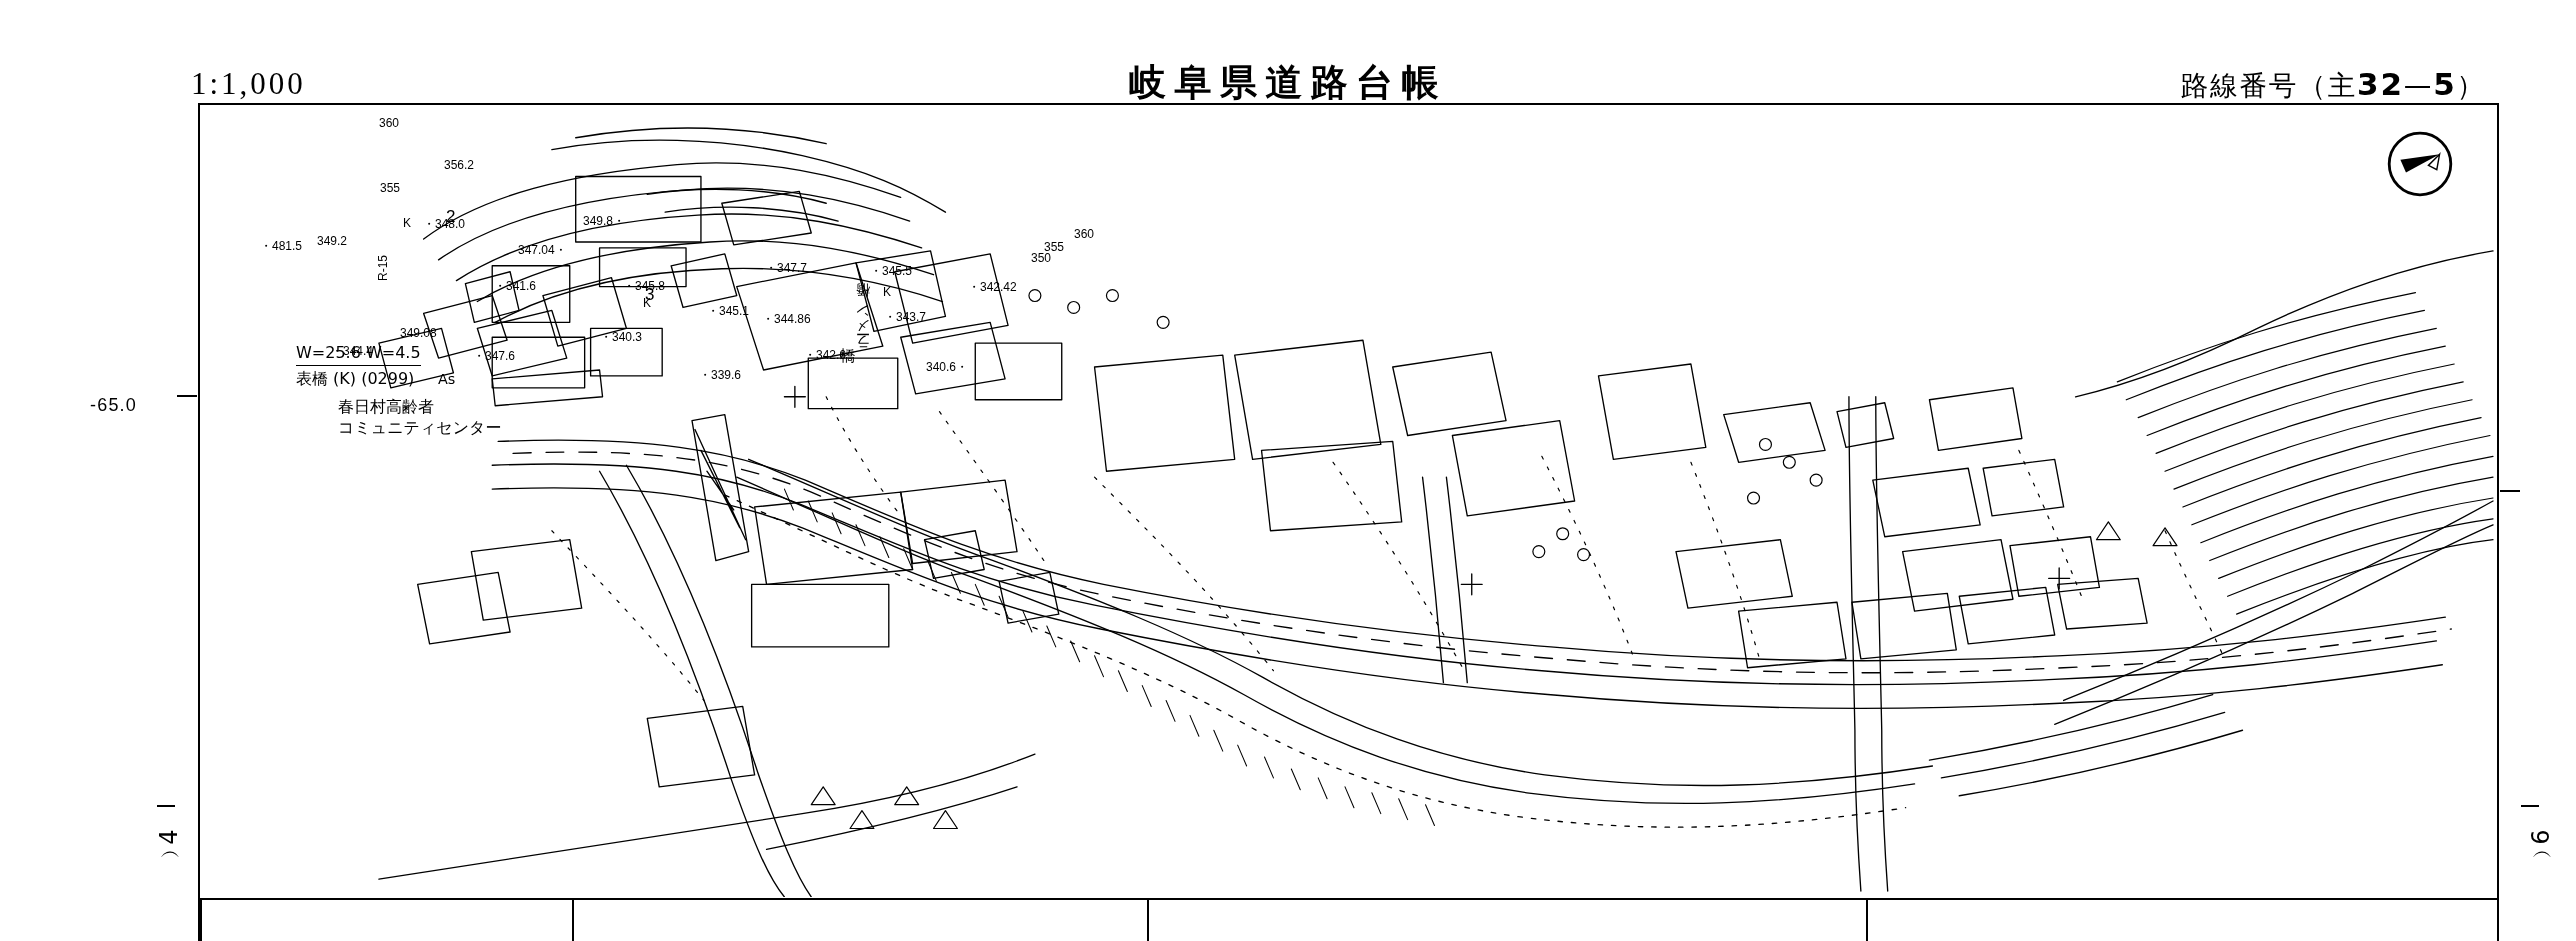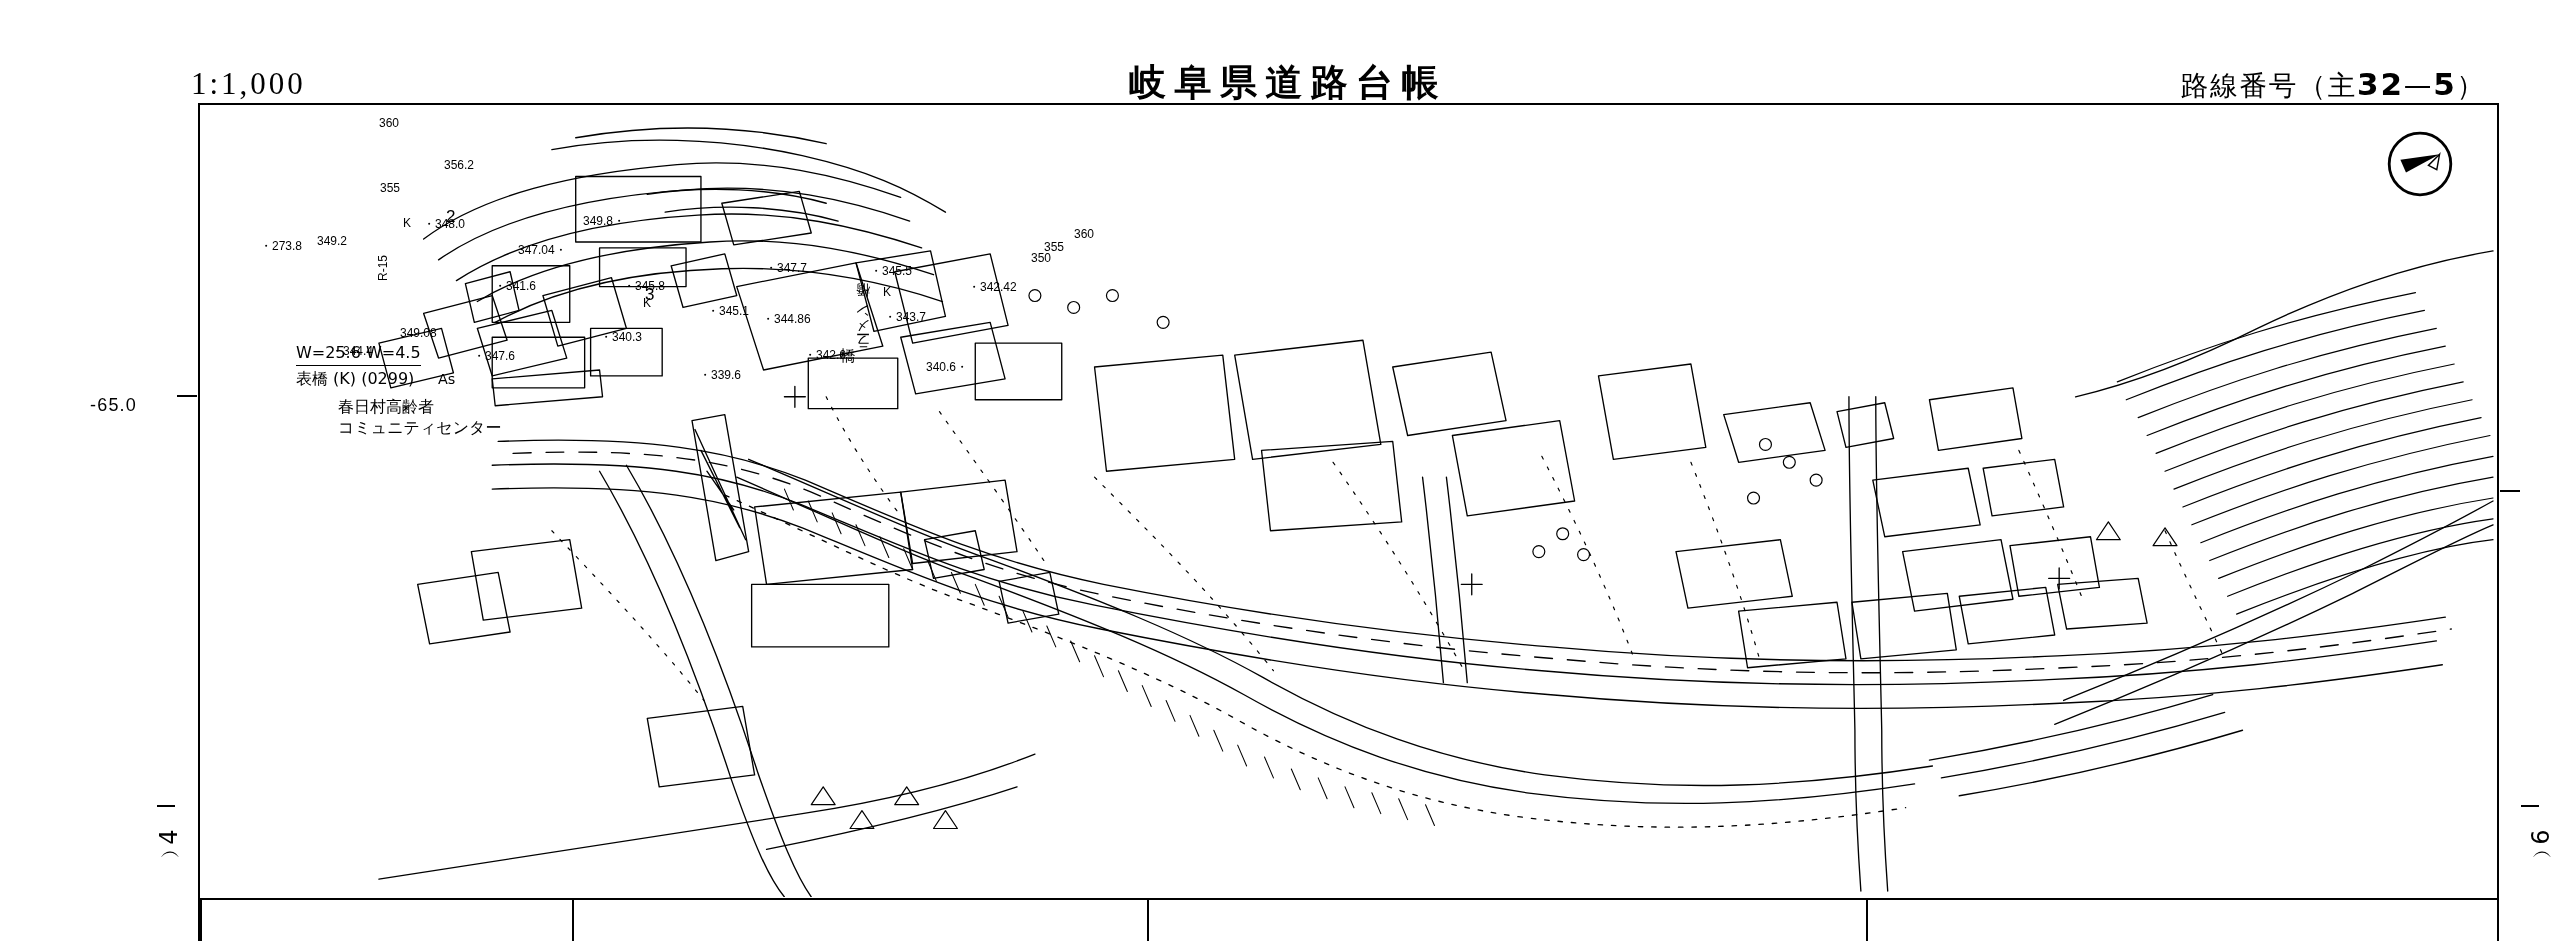--- a/index.html
+++ b/index.html
@@ -363,21 +363,21 @@
         <circle cx="50" cy="50" r="44" fill="none" stroke="#000" stroke-width="4"></circle>
         <path d="M22,44 L78,36 L30,62 Z" fill="#000"></path>
         <path d="M78,36 L62,52 L74,58 Z" fill="#fff" stroke="#000" stroke-width="2"></path>
       </svg>
     </div>
 
     <div class="mp" style="left:179px; top:10.8px;">360</div>
     <div class="mp" style="left:244px; top:53px;">356.2</div>
     <div class="mp" style="left:180px; top:76px;">355</div>
 
-    <div class="mp" style="left:60px; top:133px;">・273.8</div>
+    <div class="mp" style="left:60px; top:133px;">・481.5</div>
     <div class="mp" style="left:117px; top:129px;">349.2</div>
     <div class="mp" style="left:223px; top:111px;">・348.0</div>
     <div class="mp" style="left:203px; top:111px;">K</div>
     <div class="mp" style="left:383px; top:108px;">349.8・</div>
     <div class="mp" style="left:318px; top:137px;">347.04・</div>
     <div class="mp" style="left:530px; top:155px;padding-left:35px;">・347.7</div>
     <div class="mp" style="left:670px; top:158px;">・345.5</div>
     <div class="mp" style="left:423px; top:173px;">・345.8</div>
     <div class="mp" style="left:768px; top:174px;">・342.42</div>
     <div class="mp" style="left:266px; top:173px;margin-left:28px;">・341.6</div>

